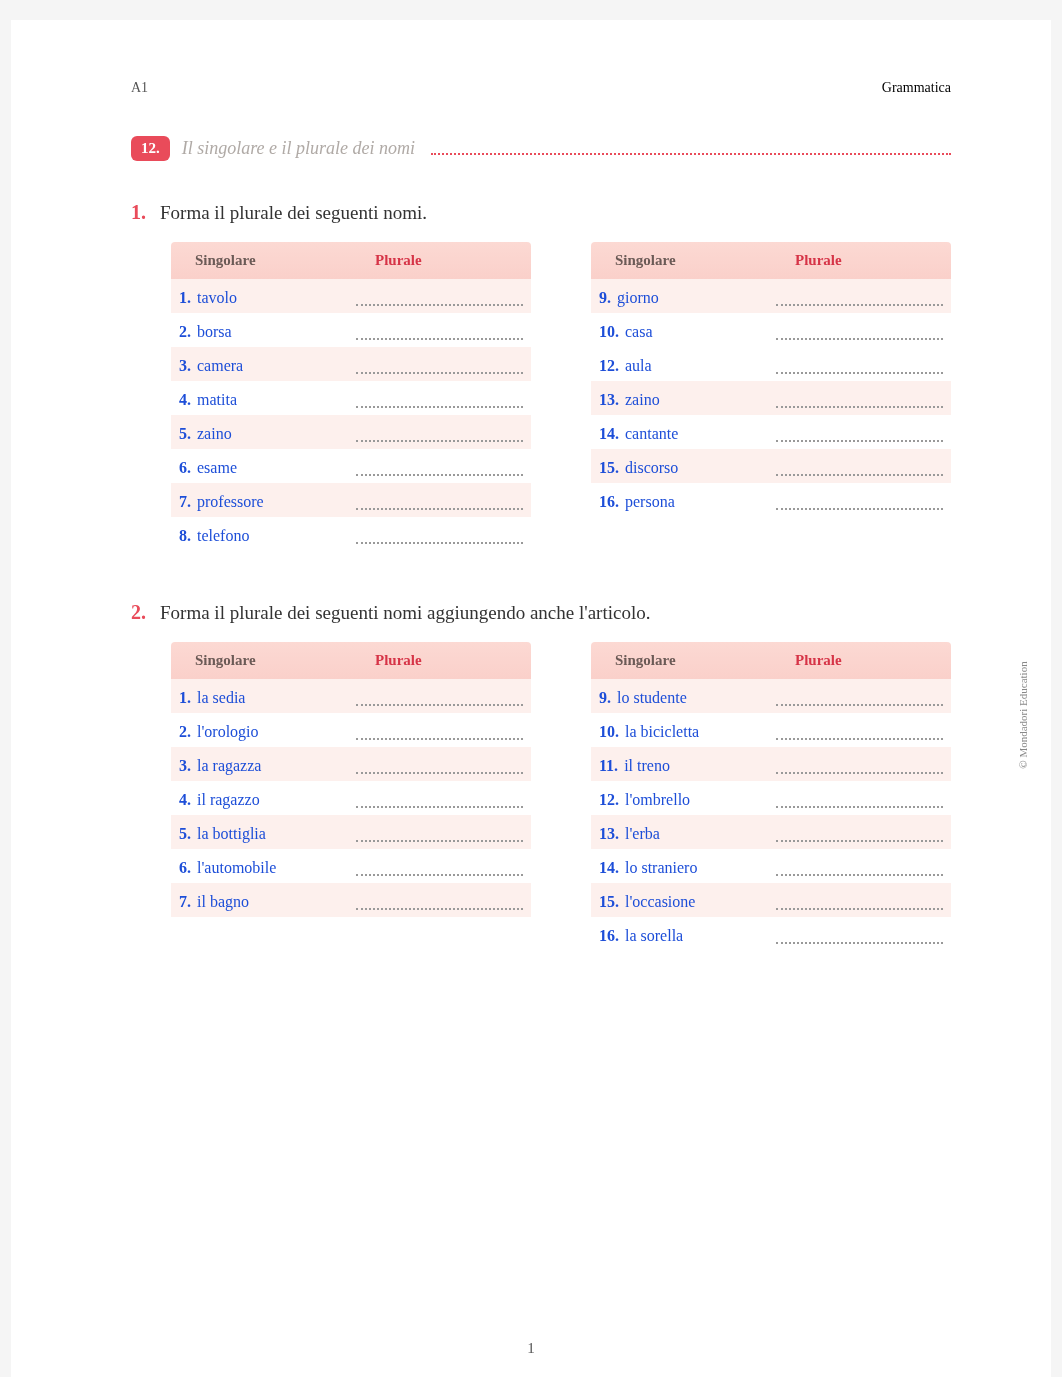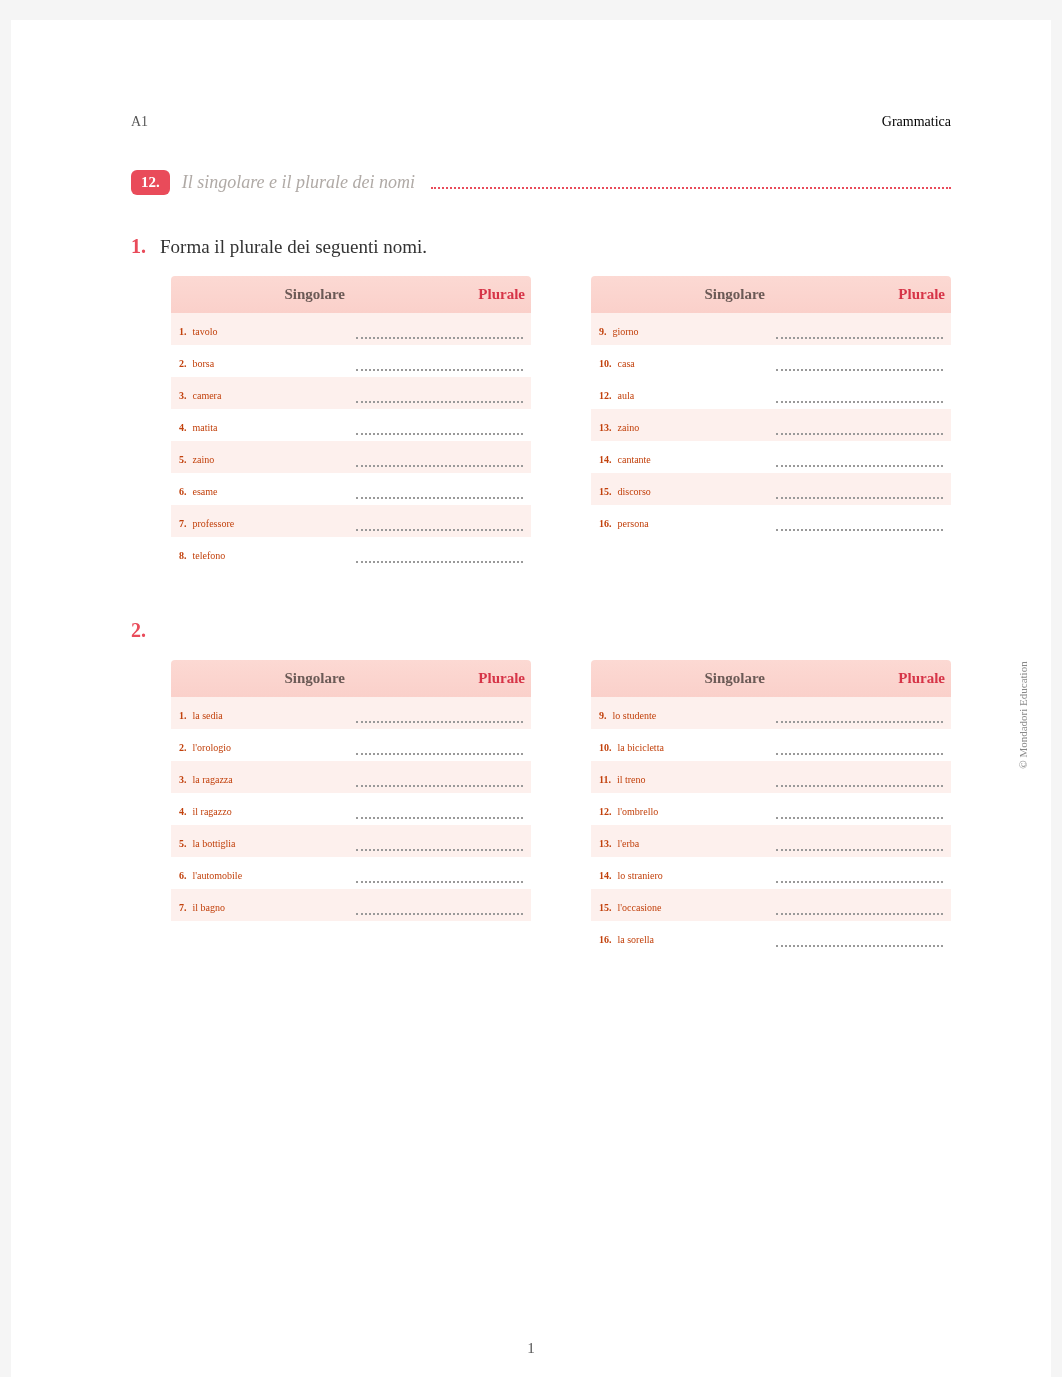--- a/index.html
+++ b/index.html
@@ -15,21 +15,20 @@
     height: 1377px;
     background: #ffffff;
     position: relative;
     padding: 60px 100px 40px 120px;
   }
   .header-row {
     display: flex;
     justify-content: space-between;
     align-items: center;
     margin-bottom: 40px;
-    margin-top: 34px;
   }
   .level-badge {
     font-size: 14px;
     color: #555;
     font-weight: 500;
   }
   .section-label {
     color: #000000;
     font-size: 14px;
     font-weight: 500;
@@ -84,41 +83,41 @@
   .ex-table {
     width: 360px;
   }
   .thead {
     display: flex;
     background: linear-gradient(to bottom, #fcd9d3, #fad0ca);
     border-radius: 4px 4px 0 0;
   }
   .th {
     flex: 1;
-    text-align: right;
+    text-align: left;
     font-weight: bold;
     color: #6b5a56;
-    padding: 10px 6px;
+    padding: 10px 24px;
     font-size: 15px;
   }
   .th.plurale {
     color: #d63447;
   }
   .trow {
     display: flex;
     align-items: center;
     padding: 10px 8px 6px 8px;
   }
   .trow.zebra {
     background: #fdf0ed;
   }
   .tcell-sing {
     flex: 1;
-    font-size: 10px;
-    color: #c2410c;
+    font-size: 16px;
+    color: #1d4ed8;
   }
   .tcell-sing .rn {
     font-weight: bold;
     margin-right: 6px;
   }
   .tcell-plur {
     flex: 1;
     border-bottom: 2px dotted #999;
     height: 16px;
     margin-left: 10px;
@@ -237,20 +236,21 @@
           <div class="trow">
             <div class="tcell-sing"><span class="rn">16.</span><span>persona</span></div>
             <div class="tcell-plur"></div>
           </div>
         </div>
     </div>
   </div>
 
   <div class="exercise-header">
     <span class="exercise-num">2.</span>
+    <span class="exercise-text">Forma il plurale dei seguenti nomi aggiungendo anche l'articolo.</span>
   </div>
 
   <div class="tables-wrap">
     <div class="ex-table">
       <div class="thead">
         <div class="th">Singolare</div>
         <div class="th plurale">Plurale</div>
       </div>
       <div>
           <div class="trow zebra">

